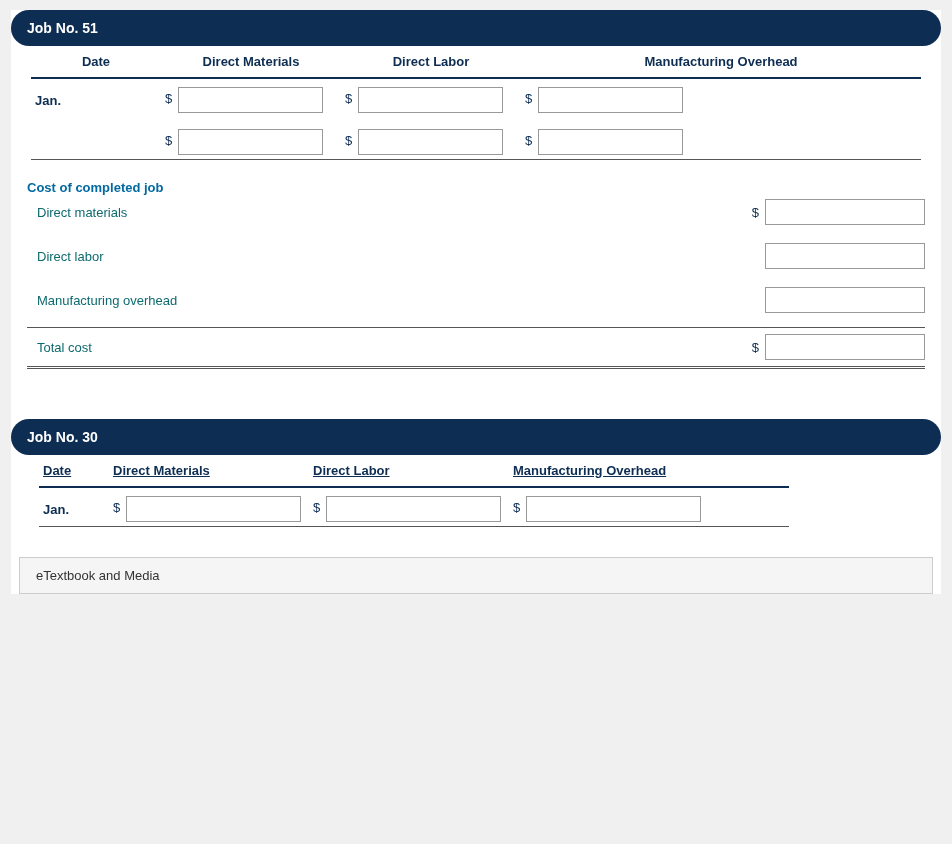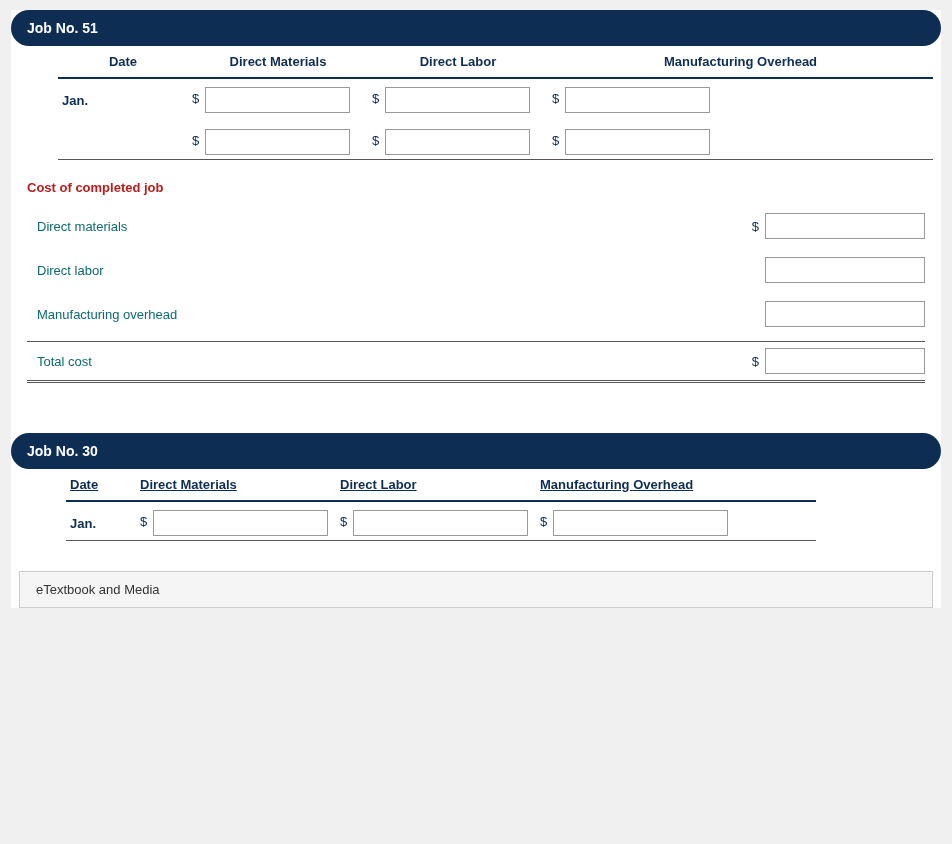--- a/index.html
+++ b/index.html
@@ -66,22 +66,21 @@
       padding-bottom: 4px;
     }
 
     
     .cost-section {
       padding: 20px 16px 10px 16px;
     }
     .cost-title {
       font-weight: bold;
       font-size: 13px;
-      color: #b91c1c;
-      margin-bottom: 14px;
+      color: #0369a1;
     }
     .cost-row {
       display: flex;
       align-items: center;
       margin-bottom: 10px;
       padding: 4px 0;
     }
     .cost-row-label {
       color: #0d6a6e;
       font-size: 13px;
@@ -114,22 +113,21 @@
     .total-label {
       color: #0d6a6e;
       font-size: 13px;
       font-weight: normal;
       min-width: 200px;
       padding-left: 10px;
     }
 
     
     .table-wrapper {
-      padding: 0 8px;
-      margin-left: 39px;
+      padding: 0 20px;
     }
 
     
     .job52-section {
       margin-top: 30px;
     }
     .job52-table {
       width: 750px;
       border-collapse: collapse;
       padding: 0 16px;

